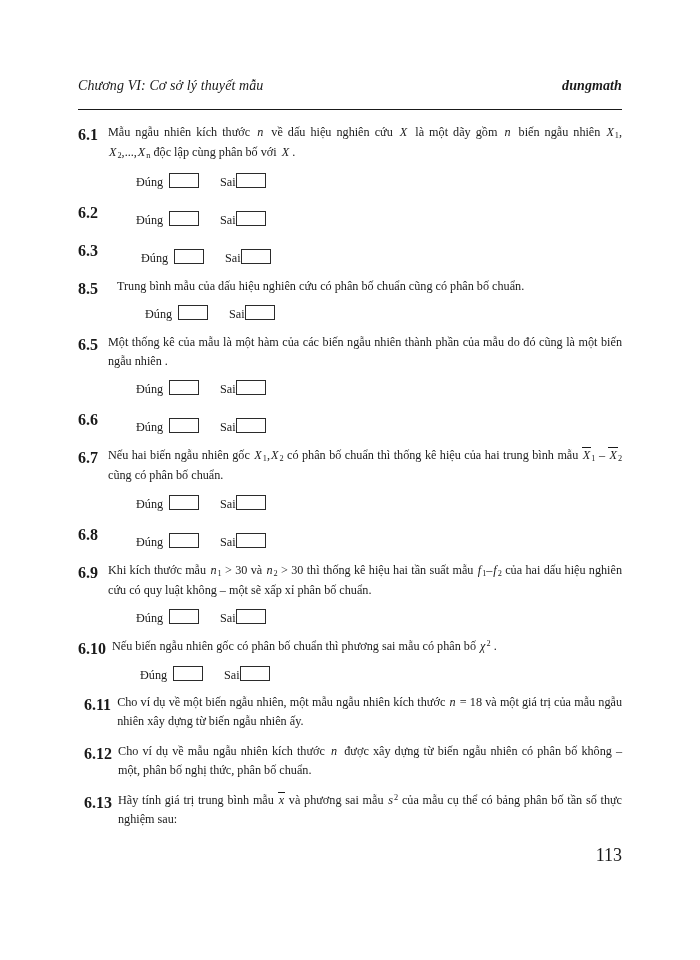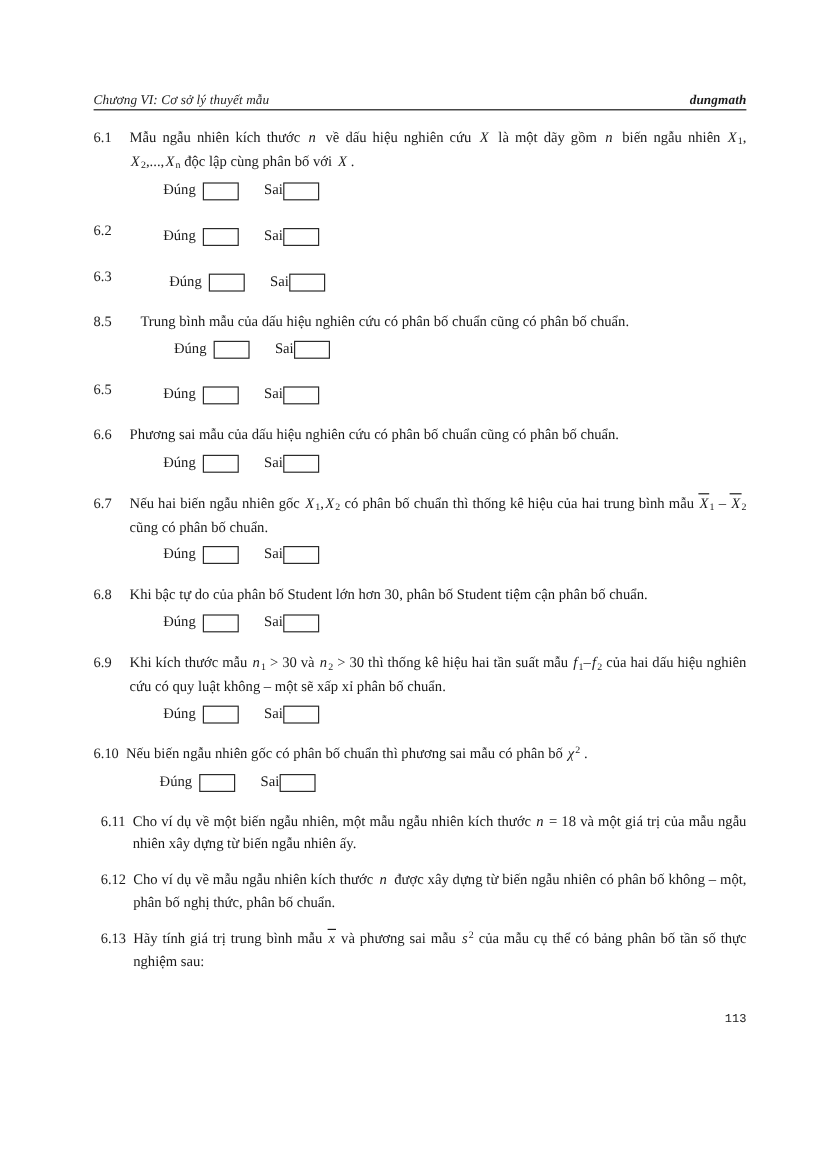--- a/index.html
+++ b/index.html
@@ -22,22 +22,22 @@
     top: 78px;
     width: 544px;
   }
 
   
   .runhead {
     display: flex;
     justify-content: space-between;
     align-items: flex-end;
     font-style: italic;
-    font-size: 11px;
-    padding-bottom: 1px;
+    font-size: 14px;
+    padding-bottom: 15px;
     border-bottom: 1.1px solid #1a1a1a;
     letter-spacing: 0.1px;
   }
   .runhead .chapter { font-weight: 400; }
   .runhead .author  { font-weight: 700; }
 
   
   .sect-title {
     margin-top: 15px;
     margin-left: 0px;
@@ -48,22 +48,22 @@
 
   
   .q {
     display: flex;
     margin-top: 13px;
     font-size: 12.2px;
     line-height: 1.52;
   }
   .q-num {
     flex: 0 0 auto;
-    font-weight: normal;
-    font-size: 12px;
+    font-weight: bold;
+    font-size: 16px;
     padding-right: 6px;
     white-space: nowrap;
   }
   .q-body {
     flex: 1 1 auto;
   }
   .q-text {
     text-align: justify;
     text-justify: inter-word;
   }
@@ -95,21 +95,21 @@
     line-height: 1.05;
     font-style: italic;
   }
   .nb { white-space: nowrap; }
 
   
   .tf {
     margin-top: 7px;
     margin-left: 28px;
     display: flex;
-    align-items: flex-start;
+    align-items: flex-end;
     height: 18px;
     font-size: 12.2px;
   }
   .tf-label { line-height: 1; }
   .tf-box {
     display: inline-block;
     width: 30px;
     height: 15px;
     border: 1.2px solid #2b2b2b;
     background: #ffffff;
@@ -118,22 +118,21 @@
   .tf-gap-true { margin-left: 6px; margin-right: 21px; }
   .tf-gap-false { margin-left: 0px; }
 
   
   .folio {
     position: absolute;
     left: 78px;
     top: 845px;
     width: 544px;
     text-align: right;
-    font-size: 10px;
-    font-family: Liberation Mono, monospace;
+    font-size: 18px;
   }
 </style>
 </head>
 <body>
 
 <div class="page">
   <div class="content">
 
     <div class="runhead">
       <span class="chapter">Chương VI: Cơ sở lý thuyết mẫu</span>
@@ -200,33 +199,33 @@
           <span class="tf-box tf-gap-true"></span>
           <span class="tf-label">Sai</span>
           <span class="tf-box tf-gap-false"></span>
         </div>
       </div>
     </div>
 
     <div class="q ind-a">
       <div class="q-num">6.5</div>
       <div class="q-body">
+        <div class="q-text">Một thống kê của mẫu là một hàm của các biến ngẫu nhiên thành phần của mẫu do đó cũng là một biến ngẫu nhiên .</div>
         <div class="tf">
           <span class="tf-label">Đúng</span>
           <span class="tf-box tf-gap-true"></span>
           <span class="tf-label">Sai</span>
           <span class="tf-box tf-gap-false"></span>
         </div>
       </div>
     </div>
 
     <div class="q ind-a">
       <div class="q-num">6.6</div>
       <div class="q-body">
-        <div class="q-text nojust">Phương sai mẫu của dấu hiệu nghiên cứu có phân bố chuẩn cũng có phân bố chuẩn.</div>
         <div class="tf">
           <span class="tf-label">Đúng</span>
           <span class="tf-box tf-gap-true"></span>
           <span class="tf-label">Sai</span>
           <span class="tf-box tf-gap-false"></span>
         </div>
       </div>
     </div>
 
     <div class="q ind-a">
@@ -247,21 +246,20 @@
           <span class="tf-box tf-gap-true"></span>
           <span class="tf-label">Sai</span>
           <span class="tf-box tf-gap-false"></span>
         </div>
       </div>
     </div>
 
     <div class="q ind-a">
       <div class="q-num">6.8</div>
       <div class="q-body">
-        <div class="q-text nojust">Khi bậc tự do của phân bố Student lớn hơn 30, phân bố Student tiệm cận phân bố chuẩn.</div>
         <div class="tf">
           <span class="tf-label">Đúng</span>
           <span class="tf-box tf-gap-true"></span>
           <span class="tf-label">Sai</span>
           <span class="tf-box tf-gap-false"></span>
         </div>
       </div>
     </div>
 
     <div class="q ind-a">

